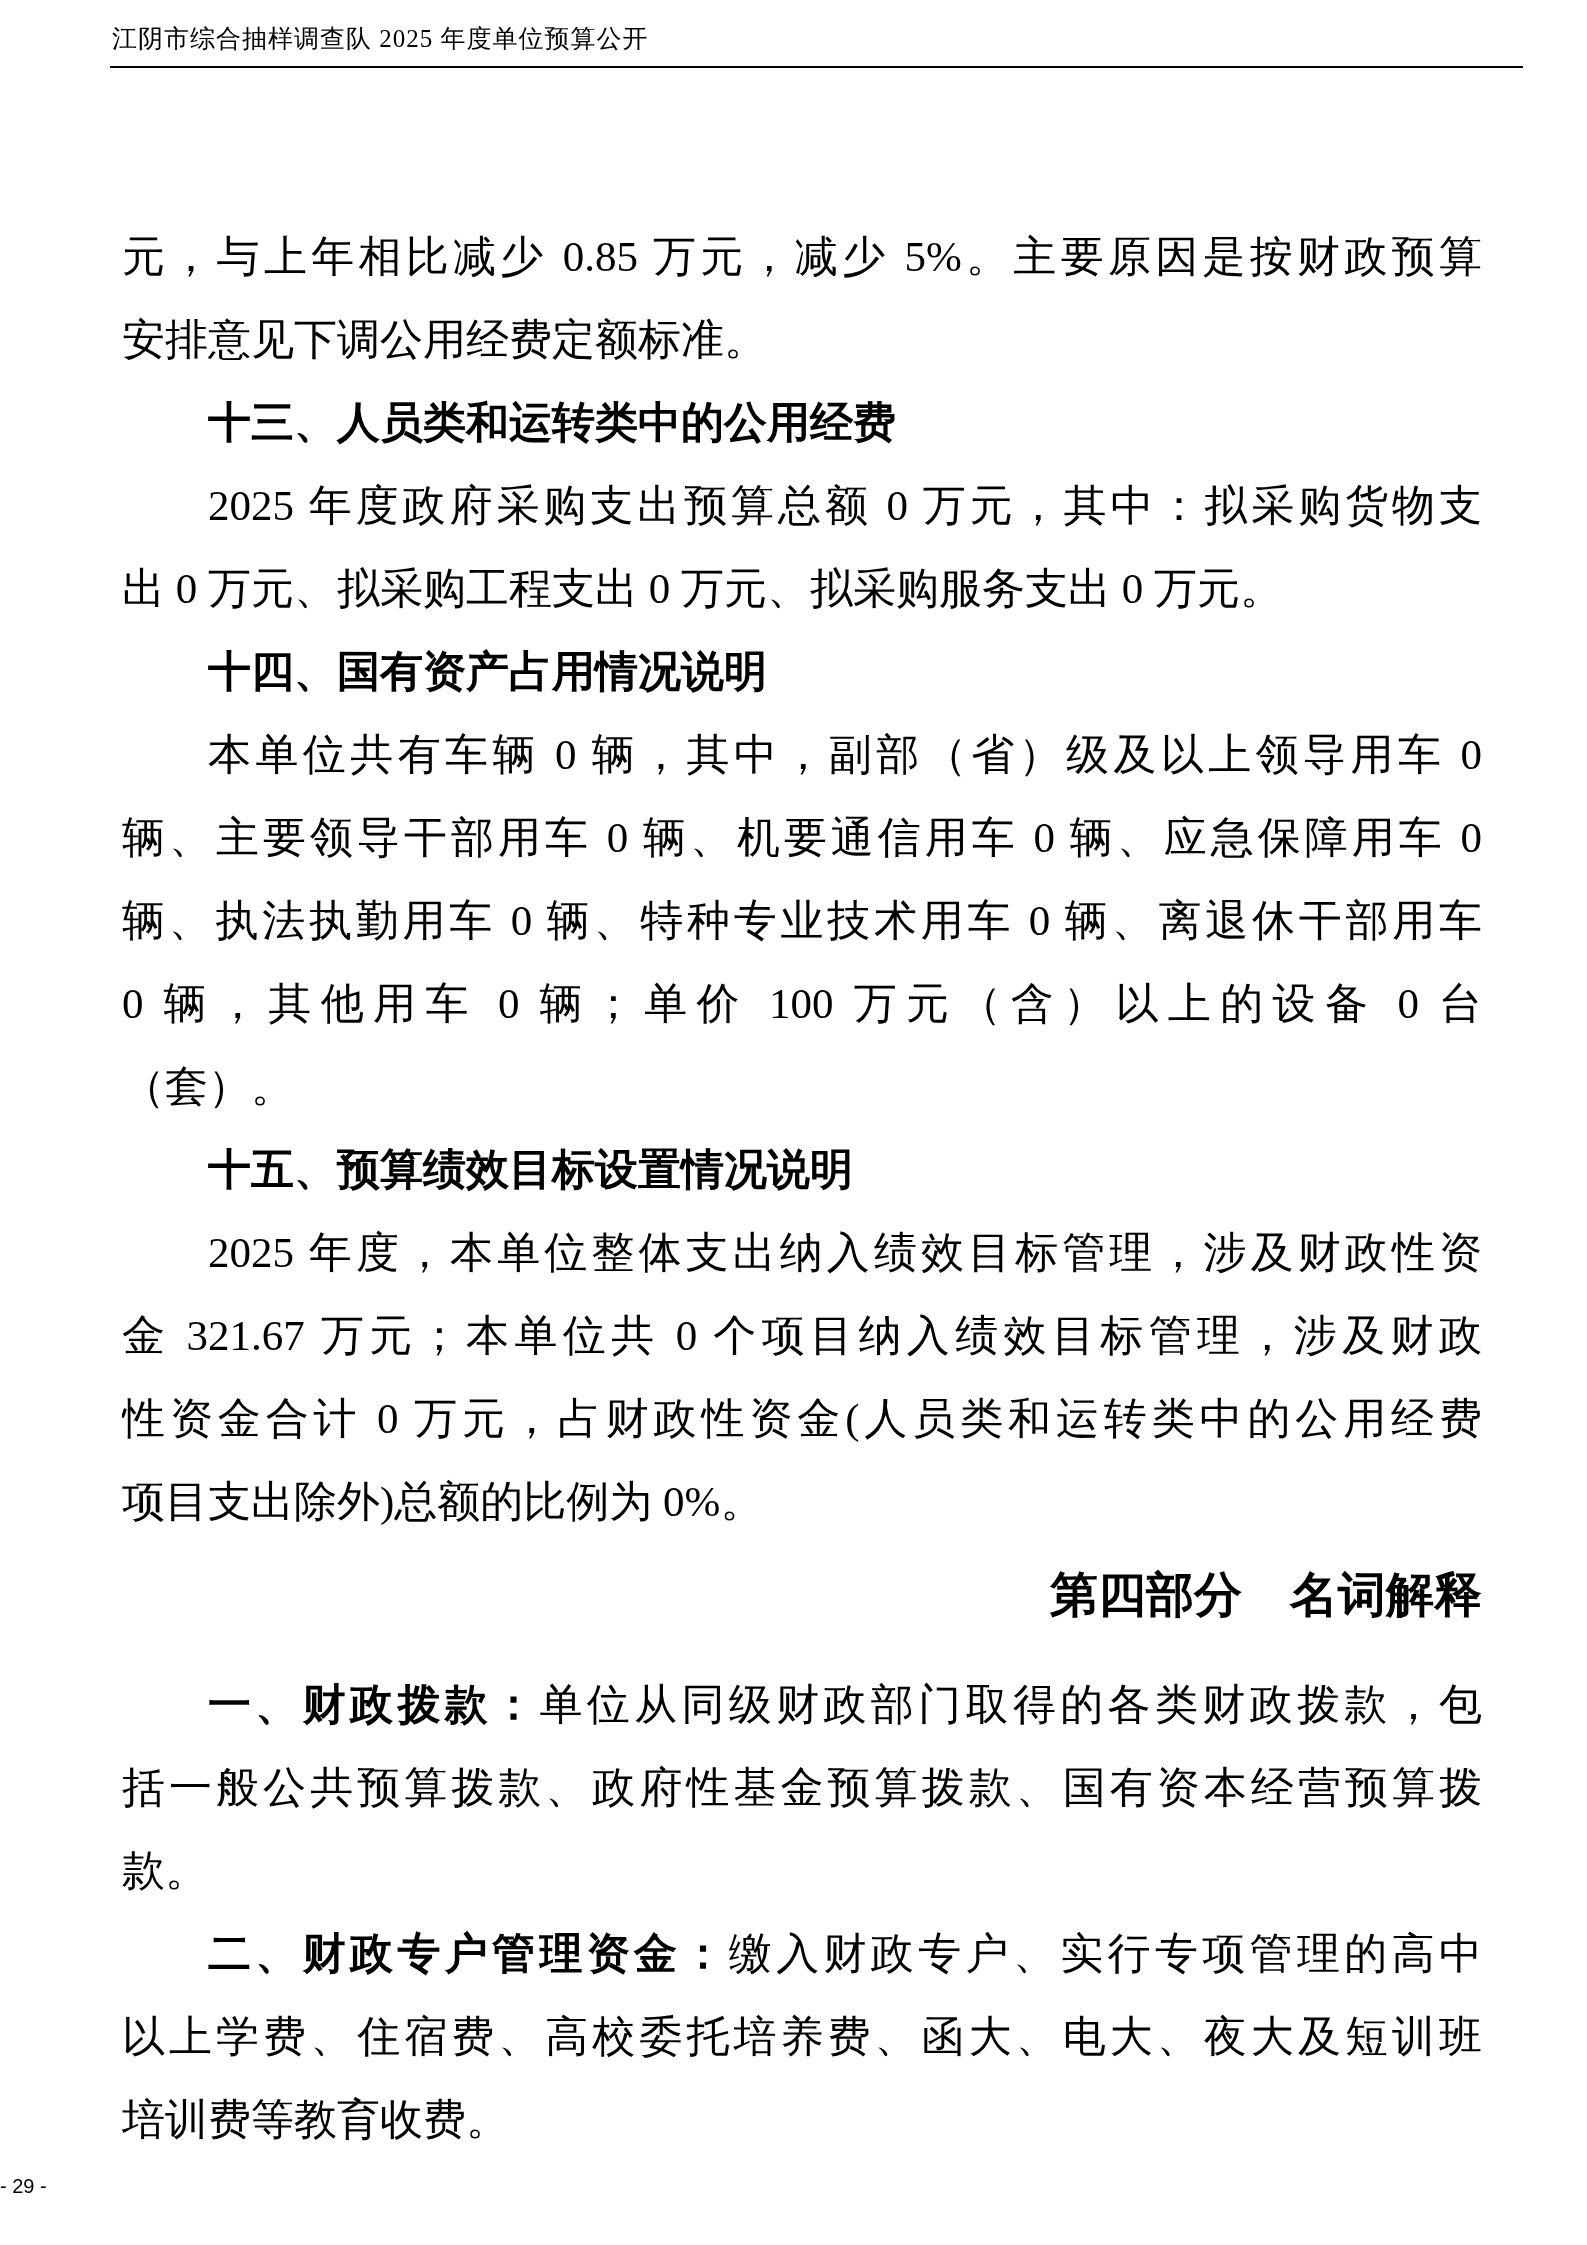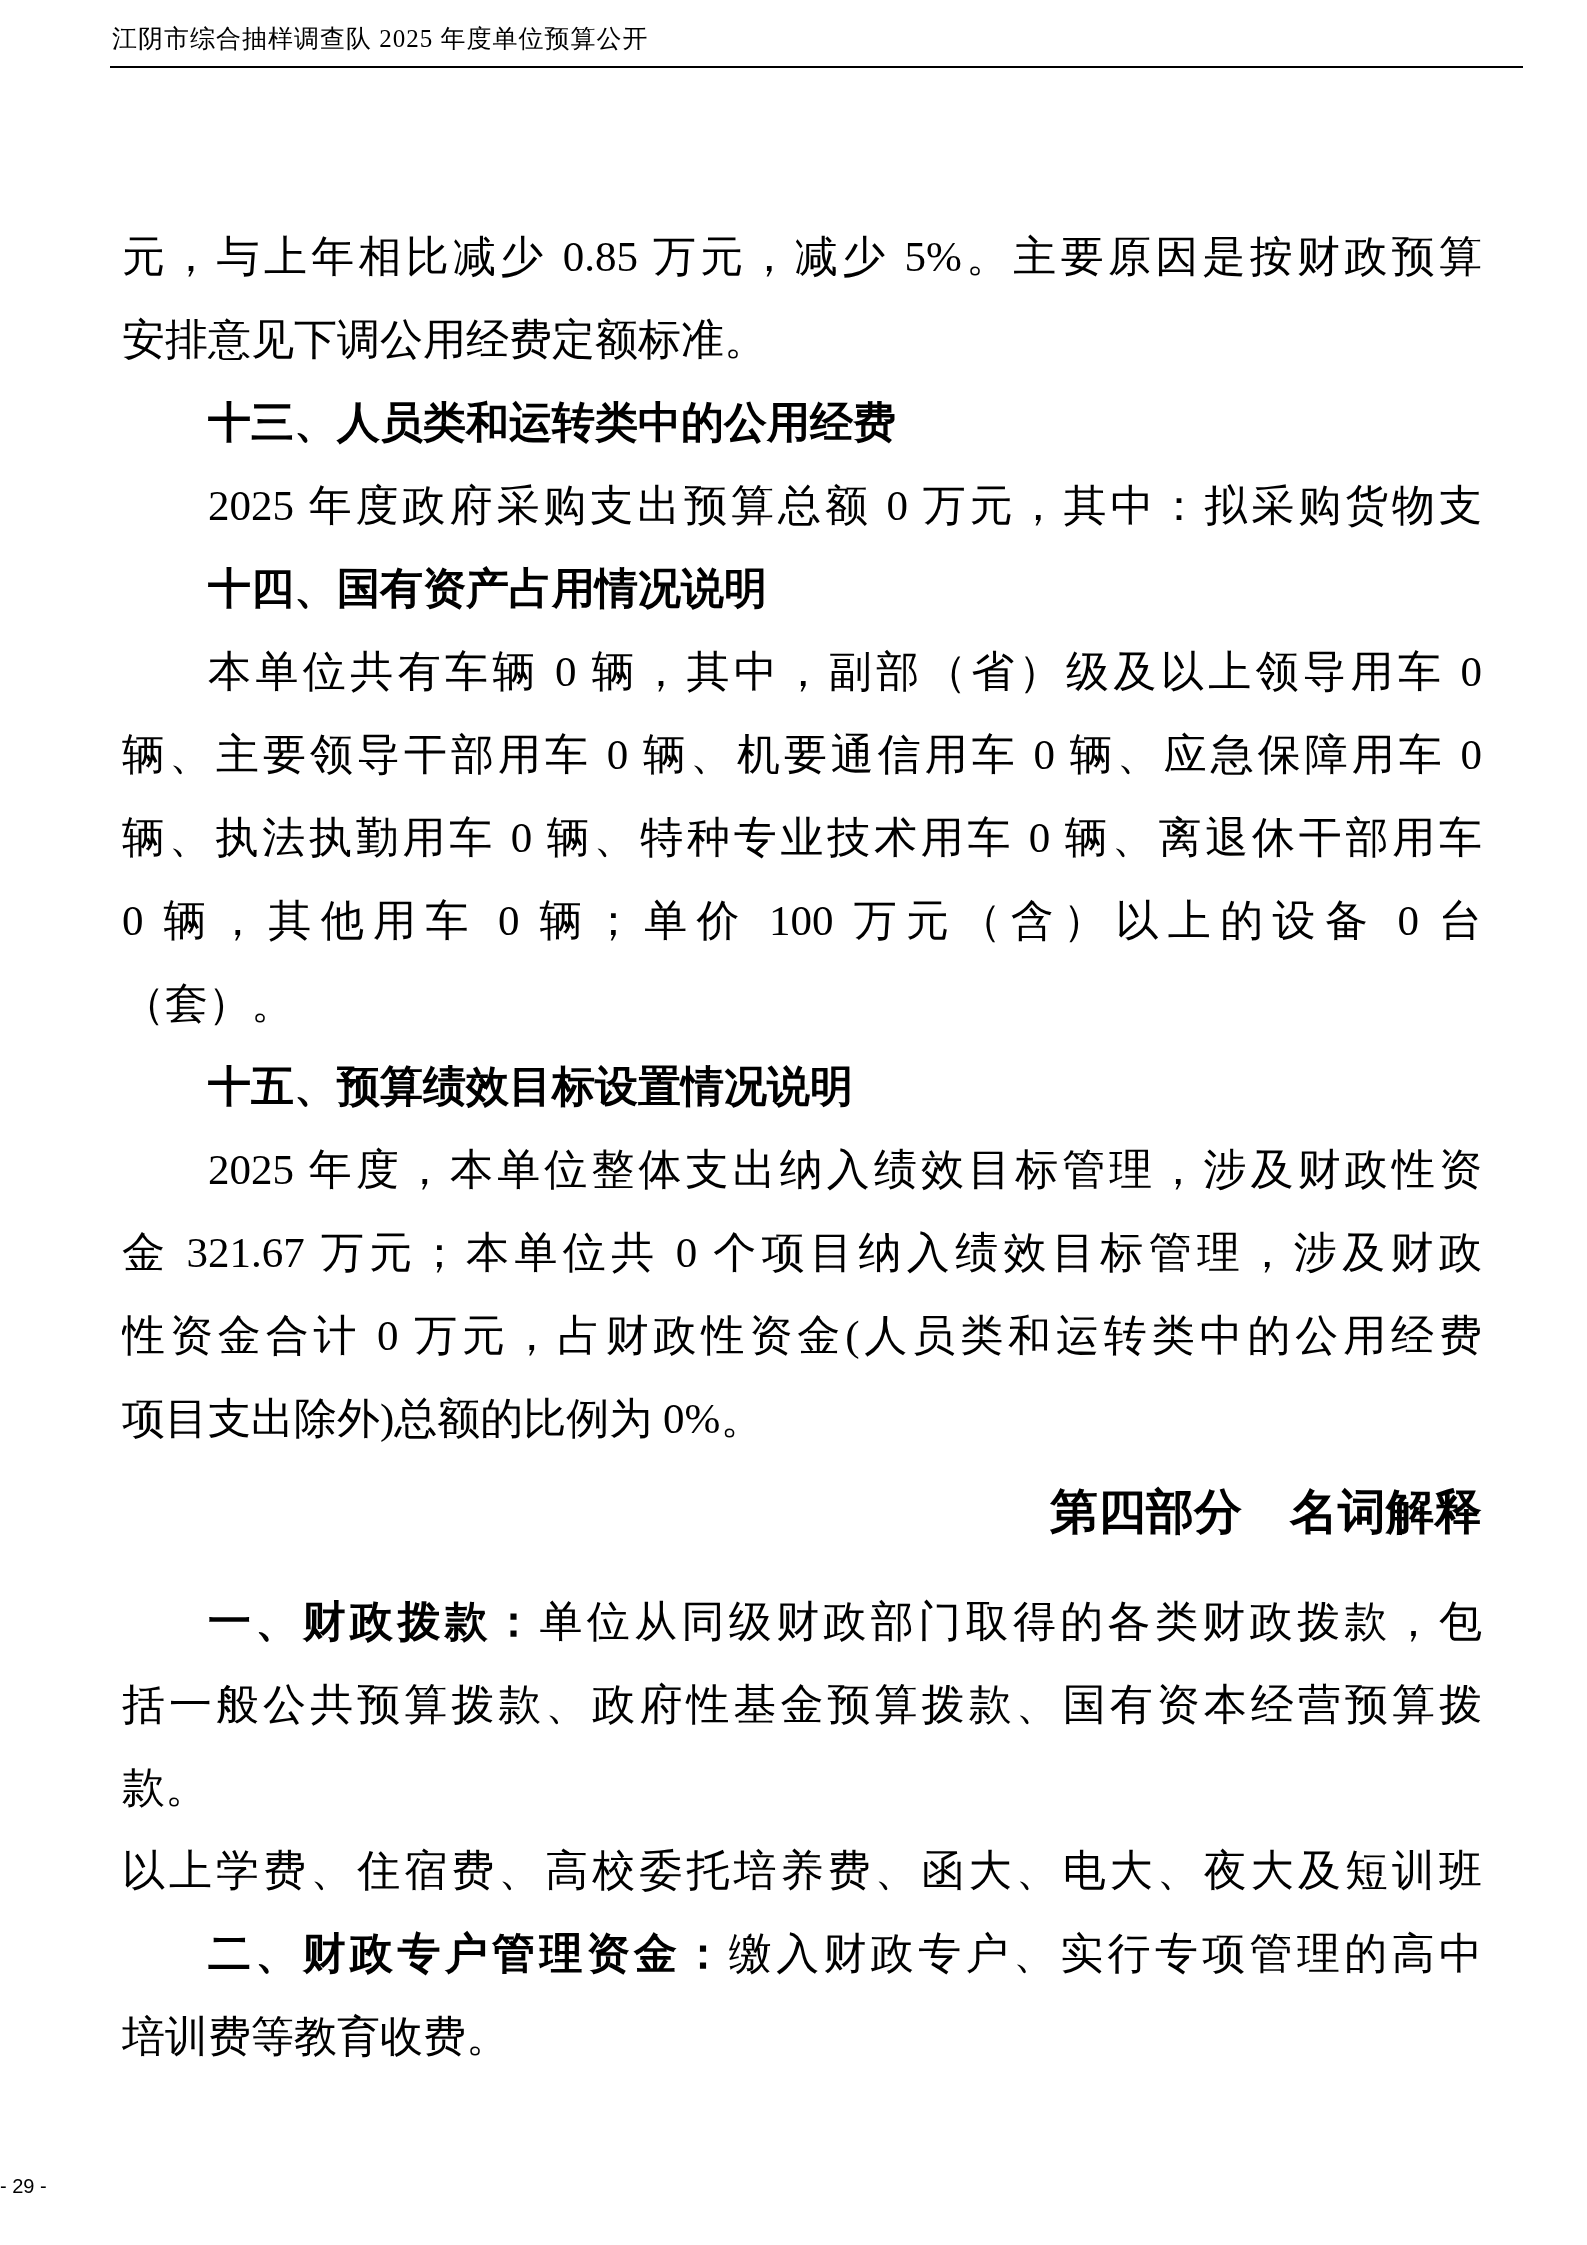--- a/index.html
+++ b/index.html
@@ -73,34 +73,35 @@
 
 <div class="page">
   <div class="header-title">江阴市综合抽样调查队 2025 年度单位预算公开</div>
   <div class="header-rule"></div>
 
   <div class="body-block">
       <div class="line fill">元，与上年相比减少 0.85 万元，减少 5%。主要原因是按财政预算</div>
       <div class="line">安排意见下调公用经费定额标准。</div>
       <div class="line heading indent">十三、人员类和运转类中的公用经费</div>
       <div class="line indent fill">2025 年度政府采购支出预算总额 0 万元，其中：拟采购货物支</div>
+      <div class="line">出 0 万元、拟采购工程支出 0 万元、拟采购服务支出 0 万元。</div>
       <div class="line heading indent">十四、国有资产占用情况说明</div>
       <div class="line indent fill">本单位共有车辆 0 辆，其中，副部（省）级及以上领导用车 0</div>
       <div class="line fill">辆、主要领导干部用车 0 辆、机要通信用车 0 辆、应急保障用车 0</div>
       <div class="line fill">辆、执法执勤用车 0 辆、特种专业技术用车 0 辆、离退休干部用车</div>
       <div class="line fill">0 辆，其他用车 0 辆；单价 100 万元（含）以上的设备 0 台</div>
       <div class="line">（套）。</div>
       <div class="line heading indent">十五、预算绩效目标设置情况说明</div>
       <div class="line indent fill">2025 年度，本单位整体支出纳入绩效目标管理，涉及财政性资</div>
       <div class="line fill">金 321.67 万元；本单位共 0 个项目纳入绩效目标管理，涉及财政</div>
       <div class="line fill">性资金合计 0 万元，占财政性资金(人员类和运转类中的公用经费</div>
       <div class="line">项目支出除外)总额的比例为 0%。</div>
       <div class="line part">第四部分　名词解释</div>
       <div class="line indent fill"><span class="lead">一、财政拨款：</span>单位从同级财政部门取得的各类财政拨款，包</div>
       <div class="line fill">括一般公共预算拨款、政府性基金预算拨款、国有资本经营预算拨</div>
       <div class="line">款。</div>
+      <div class="line indent fill"><span class="lead">二、财政专户管理资金：</span>缴入财政专户、实行专项管理的高中</div>
       <div class="line fill">以上学费、住宿费、高校委托培养费、函大、电大、夜大及短训班</div>
-      <div class="line indent fill"><span class="lead">二、财政专户管理资金：</span>缴入财政专户、实行专项管理的高中</div>
       <div class="line">培训费等教育收费。</div>
     </div>
 
   <div class="footer">- 29 -</div>
 </div>
 
 </body></html>

